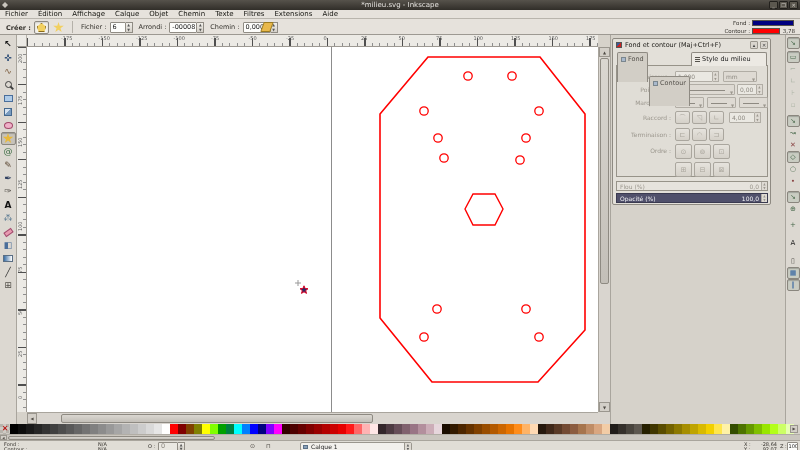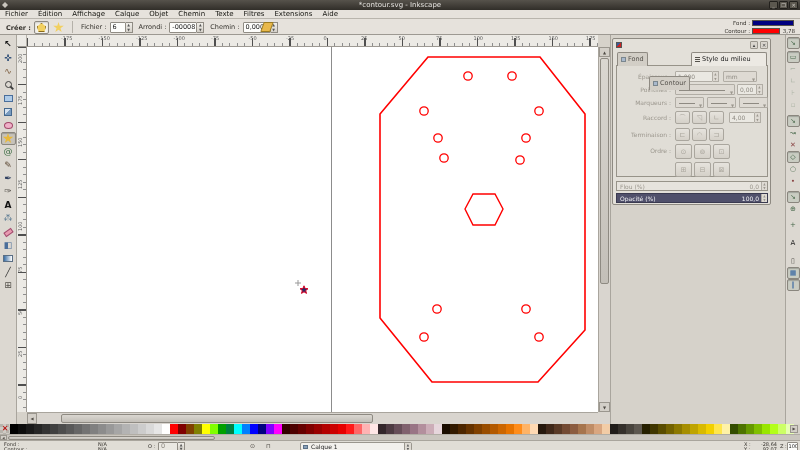--- a/index.html
+++ b/index.html
@@ -52,21 +52,21 @@
   .sbarrow{background:#d3cfc8;border:1px solid #9a968e;color:#4f4b45;text-align:center}
   #vscroll{left:598px;top:47px;width:12px;height:365px;border-left:1px solid #a9a59d}
   #hscroll{left:27px;top:412px;width:583px;height:12px;border-top:1px solid #a9a59d}
   #scrollcorner{left:598px;top:412px;width:12px;height:12px;background:#d9d5cf}
   
   #rightpanel{left:610px;top:35px;width:175px;height:389px;background:#d6d2ca;border-left:1px solid #a9a59d}
   #dialog{left:612px;top:38px;width:159px;height:167px;background:#e3e0d9;border:1px solid #8e8a82;border-radius:2px}
   #dlg-title{position:absolute;left:0;top:0;width:100%;height:12px;font-size:6.5px;line-height:12px;color:#22201c;padding-left:12px}
   #dlg-icon{position:absolute;left:3px;top:3px;width:6px;height:6px;background:linear-gradient(135deg,#3a5a9a 0 50%,#cc2222 50% 100%);border:1px solid #555}
   .dlgbtn{position:absolute;top:2px;width:8px;height:8px;background:#d9d5ce;border:1px solid #9a968e;border-radius:1px;font-size:5px;line-height:7px;text-align:center;color:#444}
-  .tab{position:absolute;top:13px;height:14px;background:#d2cec6;border:1px solid #8e8a82;border-bottom:none;border-radius:2px 2px 0 0;font-size:6.5px;line-height:13px;color:#55524c;padding:0 3px}
+  .tab{position:absolute;top:13px;height:30px;background:#d2cec6;border:1px solid #8e8a82;border-bottom:none;border-radius:2px 2px 0 0;font-size:6.5px;line-height:13px;color:#55524c;padding:0 3px}
   .tab.active{background:#ece9e3;color:#1a1a1a;height:14px;z-index:2}
   .tabico{display:inline-block;width:5px;height:5px;vertical-align:middle;margin-right:2px;background:#a8b8cc;border:1px solid #7a868e}
   #notebook{position:absolute;left:3px;top:26px;width:152px;height:112px;background:#e0ddd6;border:1px solid #979389}
   .prow{position:absolute;left:0;width:152px;height:13px}
   .plab{position:absolute;left:2px;width:52px;text-align:right;font-size:6px;color:#9b978e;line-height:13px}
   .dentry{position:absolute;background:#eae8e2;border:1px solid #b1ada5;border-radius:1px;font-size:6px;height:11px;line-height:9px;padding:0 2px;color:#8e8a82;top:1px}
   .dspin{position:absolute;width:6px;height:11px;top:1px;background:#dedad3;border:1px solid #b1ada5;border-left:none;font-size:3px;line-height:5px;color:#9b978e;text-align:center}
   .dcombo{position:absolute;top:1px;height:11px;background:#dedad3;border:1px solid #b1ada5;border-radius:1px;font-size:6px;line-height:9px;color:#8e8a82;padding:0 2px}
   .dcombo .arr{position:absolute;right:1px;top:3px;font-size:4px;color:#9b978e}
   .dbtn{position:absolute;top:0;width:15px;height:13px;background:linear-gradient(#e6e3dd,#d5d1c9);border:1px solid #aaa69e;border-radius:2px;display:flex;align-items:center;justify-content:center;font-size:7px;color:#aba79e}
@@ -92,21 +92,21 @@
   .seye{position:absolute;font-size:6px;color:#4f4b45}
   #layerbox{position:absolute;left:300px;top:0.5px;width:112px;height:9px;background:#f2f0ec;border:1px solid #9a968e;border-radius:2px;font-size:6px;line-height:8px;padding-left:10px;color:#222}
   #layerbox .lyrico{position:absolute;left:2px;top:2px;width:5px;height:4px;background:#8aa0b8;border:1px solid #5a7088}
   #layerbox .updn{position:absolute;right:0;top:0;width:7px;height:100%;background:#dedad3;border-left:1px solid #9a968e;font-size:3px;line-height:4px;text-align:center;color:#555}
 </style>
 </head>
 <body>
 
 <div class="abs" id="titlebar">
   <span class="appicon"></span>
-  <span>*contour.svg - Inkscape</span>
+  <span>*milieu.svg - Inkscape</span>
   <span class="winbtn" style="right:22px">_</span>
   <span class="winbtn" style="right:12px">❐</span>
   <span class="winbtn" style="right:2px">✕</span>
 </div>
 
 <div class="abs" id="menubar"><span class="menu-item">Fichier</span><span class="menu-item">Édition</span><span class="menu-item">Affichage</span><span class="menu-item">Calque</span><span class="menu-item">Objet</span><span class="menu-item">Chemin</span><span class="menu-item">Texte</span><span class="menu-item">Filtres</span><span class="menu-item">Extensions</span><span class="menu-item">Aide</span></div>
 
 <div class="abs" id="optionsbar">
   <span class="abs optlabel" style="left:6px;top:5px;font-weight:bold">Créer :</span>
   <span class="abs tgl pressed" style="left:34px;top:2px">
@@ -259,20 +259,21 @@
 <div class="abs sb" id="hscroll">
   <div class="abs sbarrow" style="left:0;top:0;width:10px;height:11px;font-size:4px;line-height:10px">◀</div>
   <div class="abs sbthumb" style="left:34px;top:1px;width:312px;height:9px"></div>
   <div class="abs sbarrow" style="right:0;top:0;width:10px;height:11px;font-size:4px;line-height:10px">▶</div>
 </div>
 <div class="abs" id="scrollcorner"></div>
 
 <div class="abs" id="rightpanel"></div>
 <div class="abs" id="dialog">
   <div id="dlg-icon"></div>
+  <div id="dlg-title">Fond et contour (Maj+Ctrl+F)</div>
   <span class="dlgbtn" style="right:12px">▴</span>
   <span class="dlgbtn" style="right:2px">✕</span>
   <div id="tabsrow"></div>
   <div id="notebook">
     <div class="prow" style="top:4px">
       <span class="plab">Épaisseur :</span>
       <span class="dentry" style="left:58px;width:38px">1,000</span>
       <span class="dspin" style="left:96px">▲<br>▼</span>
       <span class="dcombo" style="left:106px;width:34px"><span>mm</span><span class="arr">▼</span></span>
     </div>

